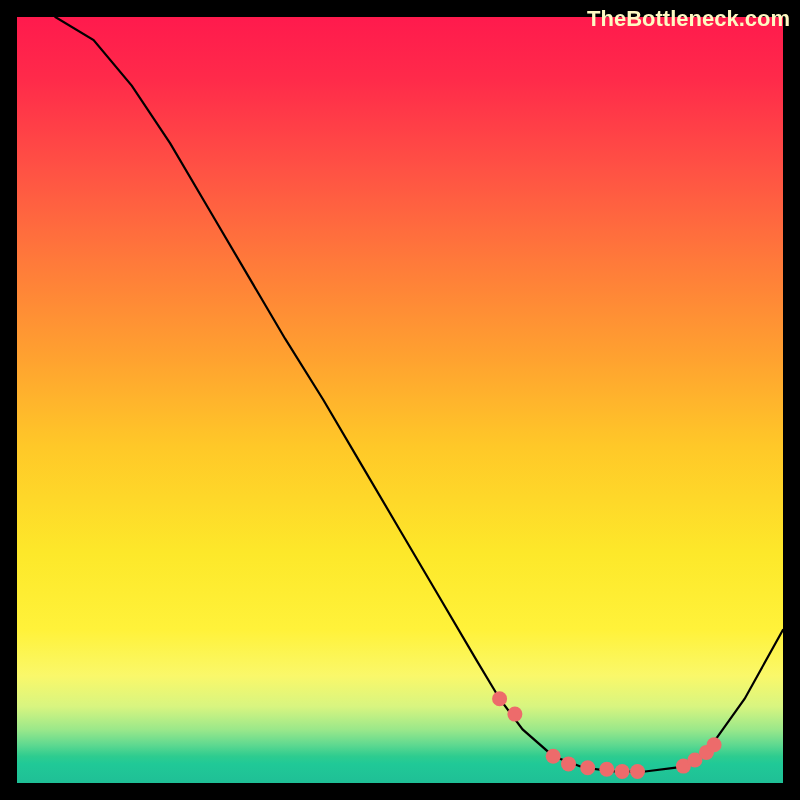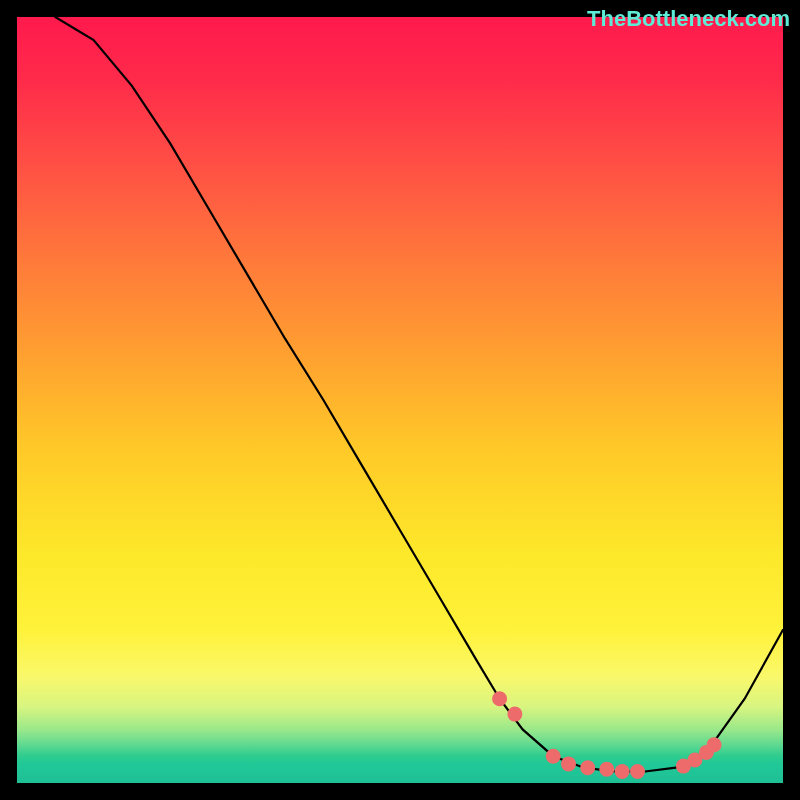--- a/index.html
+++ b/index.html
@@ -9,21 +9,21 @@
     height: 800px;
     background: #000;
     position: relative;
     overflow: hidden;
     font-family: Arial, sans-serif;
   }
   .watermark {
     position: absolute;
     top: 6px;
     right: 10px;
-    color: #5eead4;
+    color: #fef9c3;
     font-size: 22px;
     font-weight: bold;
     z-index: 10;
   }
   .plot-area {
     position: absolute;
     left: 17px;
     top: 17px;
     width: 766px;
     height: 766px;

